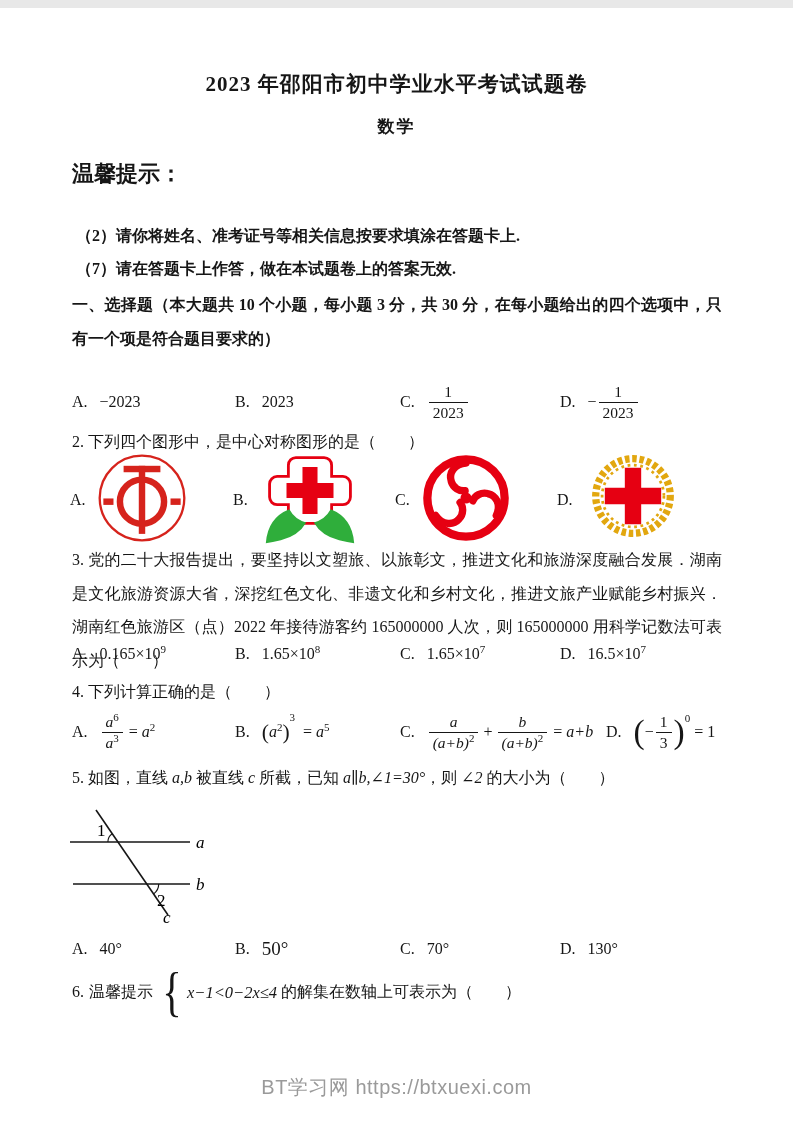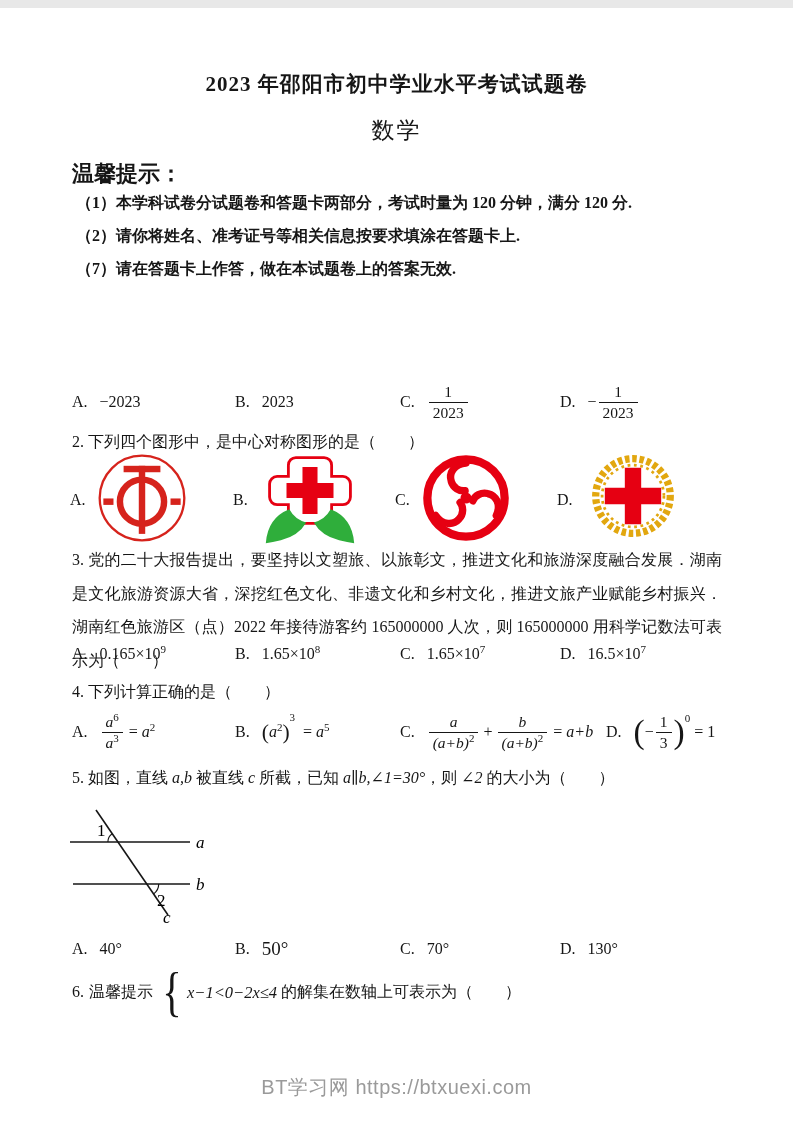--- a/index.html
+++ b/index.html
@@ -1,21 +1,21 @@
 <!DOCTYPE html>
 <html><head>
 <meta charset="utf-8">
 <style>
   html,body{margin:0;padding:0;background:#e8e8e8;}
   .page{position:relative;width:793px;height:1122px;background:#ffffff;margin:8px auto;
         font-family:"Liberation Serif","DejaVu Serif",serif;color:#161616;overflow:hidden;}
   .abs{position:absolute;}
   .center{left:0;right:0;text-align:center;}
   .ttl{font-size:21px;font-weight:bold;letter-spacing:1px;}
-  .sub{font-size:23px;font-weight:normal;letter-spacing:2px;}
+  .sub{font-size:17px;font-weight:bold;letter-spacing:2px;}
   .bold{font-weight:bold;}
   .body-text{font-size:16px;line-height:33.5px;}
   .stem{font-size:16px;}
   .just{width:650px;text-align:justify;}
   .optrow{position:absolute;left:0;right:0;}
   .opt{position:absolute;display:flex;align-items:center;top:0;bottom:0;font-size:16px;}
   .oA{left:72px}.oB{left:235px}.oC{left:400px}.oD{left:560px}
   .olabel{margin-right:12px;}
   .mi{font-style:italic;}
   .mn{font-style:normal;}
@@ -37,24 +37,24 @@
 </style>
 </head>
 <body>
 
 <div class="page">
 
   <div class="abs center ttl" style="top:62px">2023 年邵阳市初中学业水平考试试题卷</div>
   <div class="abs center sub" style="top:107px">数学</div>
 
   <div class="abs bold" style="left:72px;top:151px;font-size:22px">温馨提示：</div>
-  <div class="abs bold stem" style="left:76px;top:185px">（1）本学科试卷分试题卷和答题卡两部分，考试时量为 120 分钟，满分 120 分.</div>
   <div class="abs bold stem" style="left:76px;top:218px">（2）请你将姓名、准考证号等相关信息按要求填涂在答题卡上.</div>
   <div class="abs bold stem" style="left:76px;top:251px">（7）请在答题卡上作答，做在本试题卷上的答案无效.</div>
 
+  <div class="abs bold body-text just" style="left:72px;top:280px">一、选择题（本大题共 10 个小题，每小题 3 分，共 30 分，在每小题给出的四个选项中，只有一个项是符合题目要求的）</div>
 
 
   <div class="optrow" style="top:372px;height:44px">
     <span class="opt oA">
       <span class="olabel">A.</span>
       <span class="mn">−2023</span>
     </span>
     <span class="opt oB">
       <span class="olabel">B.</span>
       <span class="mn">2023</span>

